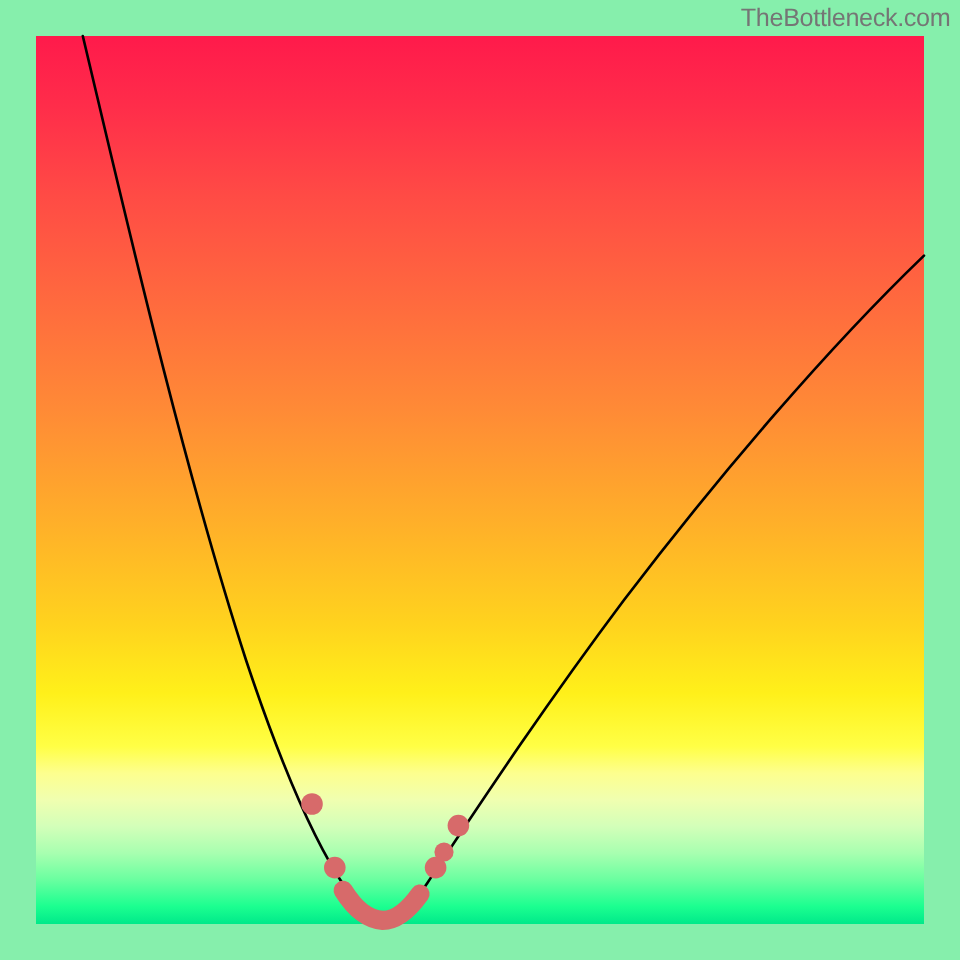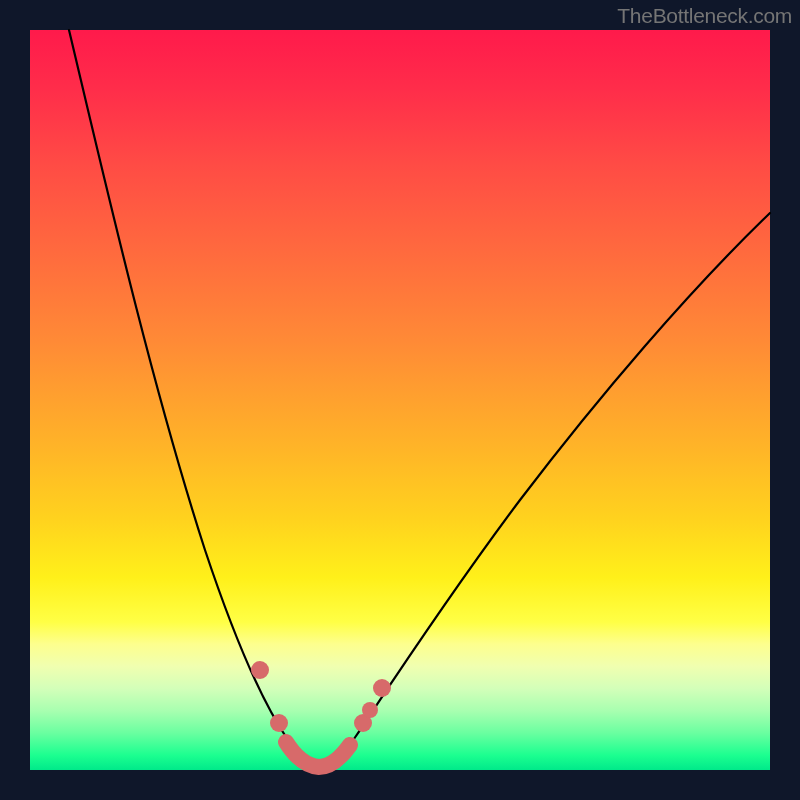--- a/index.html
+++ b/index.html
@@ -10,21 +10,21 @@
     background: #000;
     overflow: hidden;
     font-family: Arial, Helvetica, sans-serif;
   }
   .frame {
     position: absolute;
     left: 0;
     top: 0;
     width: 800px;
     height: 800px;
-    background: #0f172a;
+    background: #86efac;
   }
   .plot {
     position: absolute;
     left: 30px;
     top: 30px;
     width: 740px;
     height: 740px;
     background: linear-gradient(
       to bottom,
       #ff1a4b 0%,

